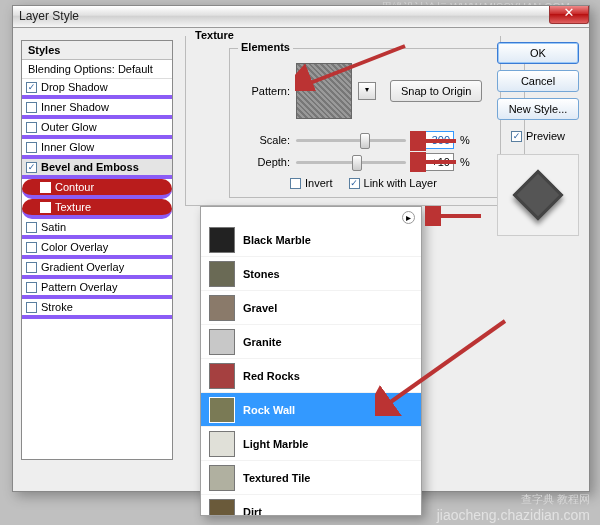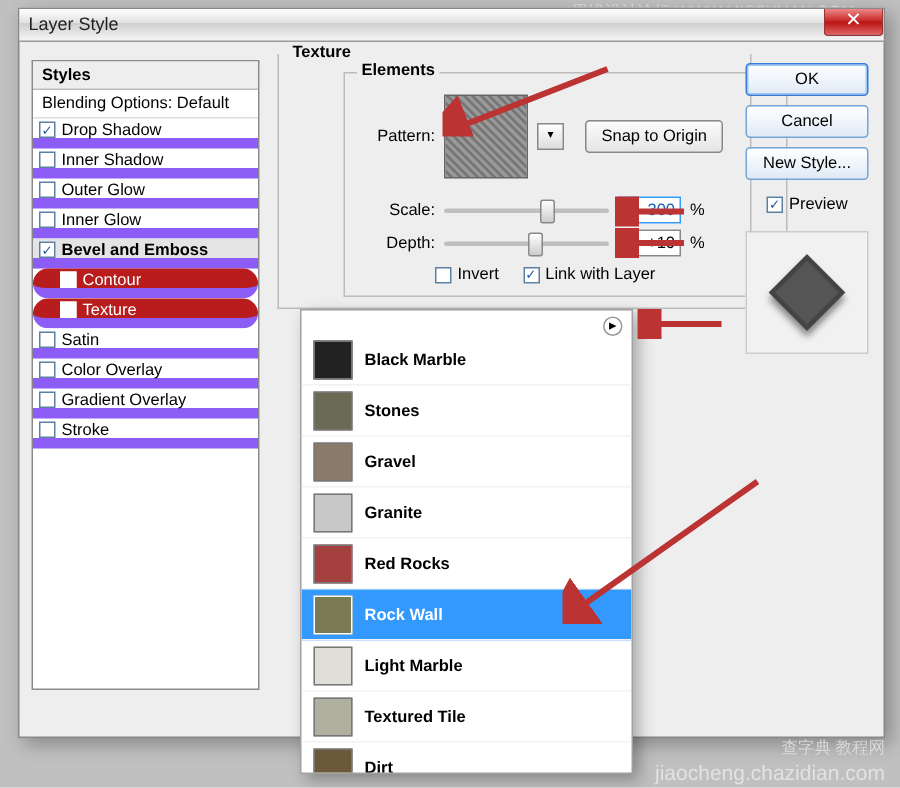--- a/index.html
+++ b/index.html
@@ -4,21 +4,21 @@
 <style>
 * { box-sizing: border-box; margin: 0; padding: 0; font-family: "Segoe UI", Tahoma, Arial, sans-serif; font-size: 11px; }
 body { background: #c0c0c0; width: 600px; height: 525px; overflow: hidden; position: relative; }
 .window { position: absolute; left: 12px; top: 5px; width: 578px; height: 487px; background: #eee; border: 1px solid #888; box-shadow: 4px 4px 12px rgba(0,0,0,0.3); }
 .titlebar { height: 22px; background: linear-gradient(#fff, #e0e0e0 45%, #cfcfcf 46%, #f5f5f5); border-bottom: 1px solid #9a9a9a; position: relative; }
 .titlebar-text { position: absolute; left: 6px; top: 3px; font-size: 12px; color: #222; }
 .close-btn { position: absolute; right: 0; top: 0; width: 40px; height: 18px; background: linear-gradient(#e88,#c62626 48%,#b81212 50%,#e06161); color: #fff; text-align: center; line-height: 14px; font-size: 13px; border: 1px solid #933; border-top: none; border-radius: 0 0 3px 3px; }
 .sidebar { position: absolute; left: 8px; top: 34px; width: 152px; height: 420px; background: #fff; border: 1px solid #8a8a8a; }
 .sidebar-head { background: #eee; border-bottom: 1px solid #bbb; padding: 3px 6px; font-weight: bold; }
 .sidebar-sub { background: #fff; border-bottom: 1px solid #ddd; padding: 3px 6px; }
-.style-row { padding: 2px 4px; border-bottom: 7px solid #8b5cf6; display: flex; gap: 4px; height: 20px; }
+.style-row { padding: 2px 4px; border-bottom: 4px solid #8b5cf6; display: flex; align-items: center; gap: 4px; height: 20px; }
 .style-row.sub { padding-left: 18px; }
 .style-row.selected { background: #b91c1c; color: #fff; border-radius: 10px; }
 .style-row.be-row { background: #e4e4e4; }
 .chk { width: 11px; height: 11px; border: 1px solid #5a7fa0; background: #fff; display: inline-flex; align-items: center; justify-content: center; font-size: 9px; color: #2a5f9e; }
 .chk.checked::before { content: "✓"; }
 .chk.sel { border-color: #fff; color: #fff; }
 .main { position: absolute; left: 172px; top: 30px; width: 316px; height: 170px; border: 1px solid #bbb; border-top: none; }
 .main-title { position: absolute; left: 6px; top: -7px; background: #eee; font-weight: bold; padding: 0 3px; }
 .elements-box { position: absolute; left: 10px; top: 12px; width: 296px; height: 150px; border: 1px solid #bbb; margin-left: 33px; }
 .elements-title { position: absolute; left: 8px; top: -8px; background: #eee; font-weight: bold; padding: 0 3px; }
@@ -104,20 +104,24 @@
         <div class="style-row">
           <span class="chk"></span>
           <span>Color Overlay</span>
         </div>
         <div class="style-row">
           <span class="chk"></span>
           <span>Gradient Overlay</span>
         </div>
         <div class="style-row">
           <span class="chk"></span>
+          <span>Pattern Overlay</span>
+        </div>
+        <div class="style-row">
+          <span class="chk"></span>
           <span>Stroke</span>
         </div>
       </div>
   </div>
 
   <div class="main">
     <span class="main-title">Texture</span>
     <div class="elements-box">
       <span class="elements-title">Elements</span>
       <div class="pattern-row">

